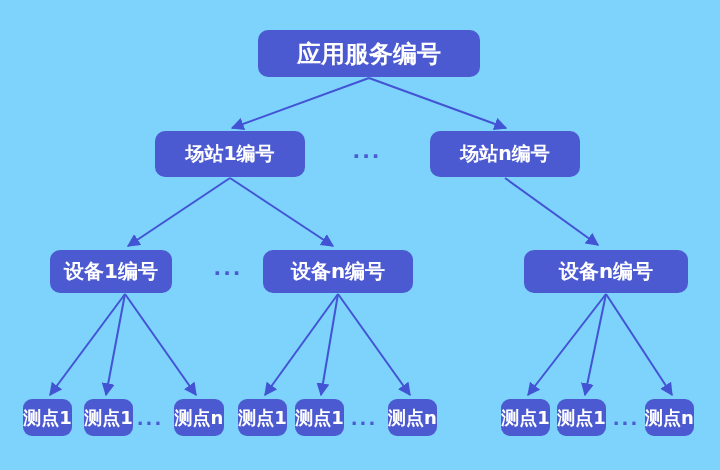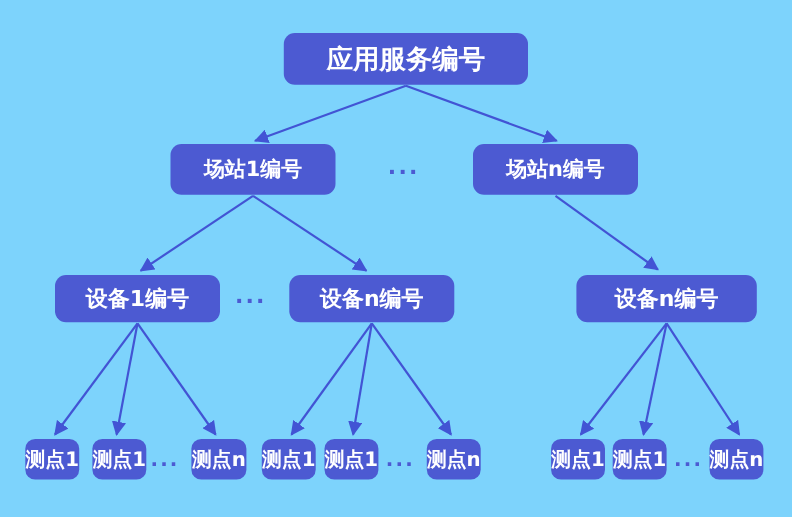--- a/index.html
+++ b/index.html
@@ -80,21 +80,21 @@
       <line x1="606" y1="294" x2="672" y2="395" marker-end="url(#arw)"></line>
     </g>
   </svg>
 
   <div class="node lvl1" style="left:258px; top:30px; width:222px; height:47px;">应用服务编号</div>
 
   <div class="node lvl2" style="left:155px; top:131px; width:150px; height:46px;">场站1编号</div>
   <div class="dots" style="left:350px; top:131px; width:34px; height:40px;">...</div>
   <div class="node lvl2" style="left:430px; top:131px; width:150px; height:46px;">场站n编号</div>
 
-  <div class="node lvl3" style="left:50px; top:250px; width:150px; height:43px;">设备1编号</div>
+  <div class="node lvl3" style="left:50px; top:250px; width:122px; height:43px;">设备1编号</div>
   <div class="dots" style="left:211px; top:250px; width:34px; height:36px;">...</div>
   <div class="node lvl3" style="left:263px; top:250px; width:150px; height:43px;">设备n编号</div>
   <div class="node lvl3" style="left:524px; top:250px; width:164px; height:43px;">设备n编号</div>
 
   <div class="node lvl4" style="left:23px;  top:399px; width:49px; height:37px;">测点1</div>
   <div class="node lvl4" style="left:84px;  top:399px; width:49px; height:37px;">测点1</div>
   <div class="dots small" style="left:133px; top:404px; width:34px; height:28px;">...</div>
   <div class="node lvl4" style="left:174px; top:399px; width:50px; height:37px;">测点n</div>
 
   <div class="node lvl4" style="left:238px; top:399px; width:49px; height:37px;">测点1</div>

